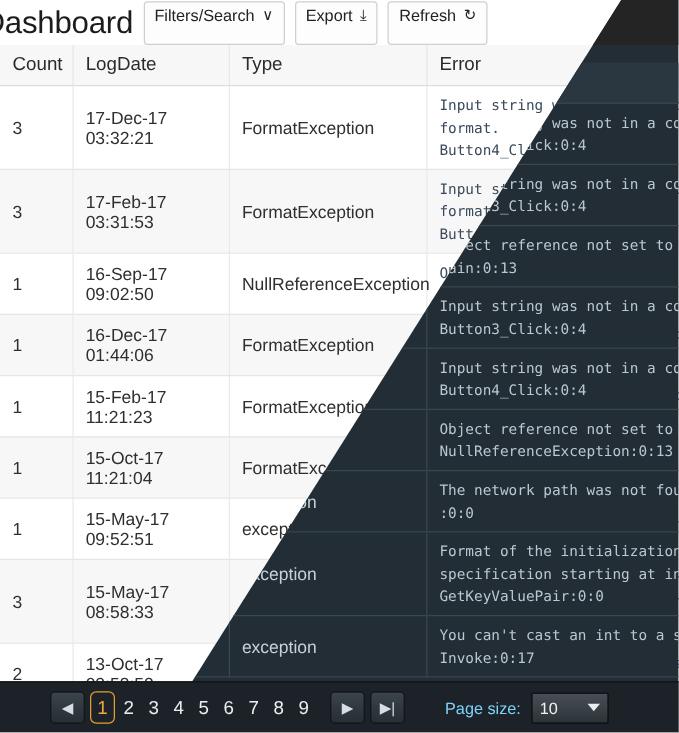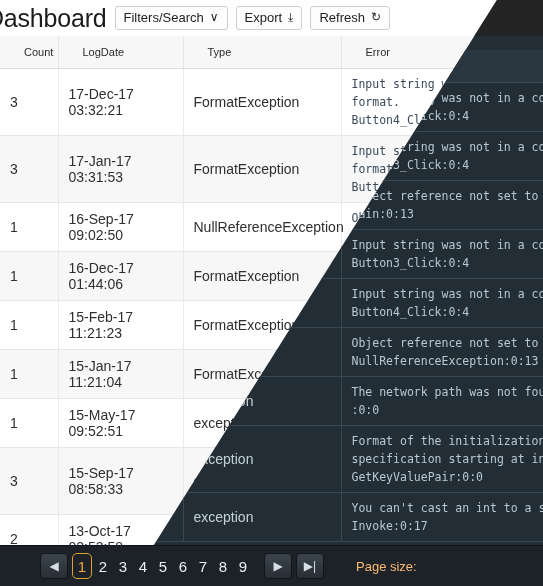--- a/index.html
+++ b/index.html
@@ -15,33 +15,33 @@
   .layer { position: absolute; inset: 0; width: 543px; height: 586px; }
   .toolbar {
     position: absolute; left: 0; top: 0; width: 543px; height: 36px;
     display: flex; align-items: center; gap: 8px; padding-left: 0;
   }
   .page-title {
     font-size: 25px; letter-spacing: -0.2px; white-space: nowrap;
     margin-left: -14px; line-height: 36px;
   }
   .tbtn {
-    font-size: 13px; padding: 3px 8px 4px 8px; border-radius: 3px;
+    font-size: 13px; padding: 3px 8px 15px 8px; border-radius: 3px;
     display: inline-flex; align-items: center; gap: 6px; white-space: nowrap;
     line-height: 15px; cursor: pointer;
   }
   .tbtn .gly { font-size: 12px; }
 
   table.grid { position: absolute; left: 0; top: 36px; width: 543px; border-collapse: collapse; table-layout: fixed; }
   table.grid th, table.grid td { text-align: left; vertical-align: middle; }
   col.c-count { width: 58px; }
   col.c-date  { width: 125px; }
   col.c-type  { width: 158px; }
   col.c-err   { width: 202px; }
-  table.grid th { font-size: 11px; font-weight: normal; height: 32px; padding: 0 24px; margin-left: 16px; }
+  table.grid th { font-size: 15px; font-weight: normal; height: 32px; padding: 0 10px; margin-left: 16px; }
   table.grid td { font-size: 14px; padding: 6px 10px; }
   table.grid td.err { font-family: "DejaVu Sans Mono", monospace; font-size: 11.5px; line-height: 18px; white-space: pre; }
   .rowline { display: block; }
 
   
   .light .toolbar { background: #ffffff; }
   .light .page-title { color: #1c1c1c; }
   .light .tbtn { border: 1px solid #cfcfcf; background: #fdfdfd; color: #222; }
   .light table.grid th { background: #f7f7f7; color: #2b2b2b; border-bottom: 1px solid #dddddd; border-right: 1px solid #e6e6e6; }
   .light table.grid td { color: #2f2f2f; border-bottom: 1px solid #e6e6e6; border-right: 1px solid #eaeaea; }
@@ -81,21 +81,21 @@
     min-width: 18px; height: 26px; padding: 0 4px; margin-right: 2px;
     color: #e9eef2; font-size: 15px;
     display: flex; align-items: center; justify-content: center; cursor: pointer;
   }
   .pgnum.active {
     color: #f0a73a; border: 1px solid #e0a030; border-radius: 5px;
     background: transparent; min-width: 20px;
   }
   .pgsep { width: 10px; }
   .pagesize-wrap { display: flex; align-items: center; gap: 8px; margin-left: 28px; }
-  .pagesize-label { color: #fdba74; font-size: 13px; }
+  .pagesize-label { color: #7dd3fc; font-size: 13px; }
   .pagesize-select {
     width: 62px; height: 25px; background: linear-gradient(#474f56, #2c3338);
     border: 1px solid #0d1114; border-radius: 2px;
     color: #eef2f5; font-size: 13px;
     display: flex; align-items: center; justify-content: space-between;
     padding: 0 6px; cursor: pointer;
   }
   .caret { border-left: 5px solid transparent; border-right: 5px solid transparent; border-top: 6px solid #e8edf1; }
 </style>
 </head>
@@ -137,21 +137,21 @@
       </thead>
       <tbody>
           <tr class="norm">
             <td>3</td>
             <td>17-Dec-17 03:32:21</td>
             <td>FormatException</td>
             <td class="err"><span class="rowline">Input string was not in a correct</span><span class="rowline">format.</span><span class="rowline">Button4_Click:0:4</span></td>
           </tr>
           <tr class="alt">
             <td>3</td>
-            <td>17-Jan-17 03:31:53</td>
+            <td>17-Feb-17 03:31:53</td>
             <td>FormatException</td>
             <td class="err"><span class="rowline">Input string was not in a correct</span><span class="rowline">format.</span><span class="rowline">Button3_Click:0:4</span></td>
           </tr>
           <tr class="norm">
             <td>1</td>
             <td>16-Sep-17 09:02:50</td>
             <td>NullReferenceException</td>
             <td class="err"><span class="rowline">Object reference not set to an</span><span class="rowline">Main:0:13</span></td>
           </tr>
           <tr class="alt">
@@ -161,33 +161,33 @@
             <td class="err"><span class="rowline">Input string was not in a correct</span><span class="rowline">Button3_Click:0:4</span></td>
           </tr>
           <tr class="norm">
             <td>1</td>
             <td>15-Feb-17 11:21:23</td>
             <td>FormatException</td>
             <td class="err"><span class="rowline">Input string was not in a correct</span><span class="rowline">Button4_Click:0:4</span></td>
           </tr>
           <tr class="alt">
             <td>1</td>
-            <td>15-Jan-17 11:21:04</td>
+            <td>15-Oct-17 11:21:04</td>
             <td>FormatException</td>
             <td class="err"><span class="rowline">Object reference not set to an</span><span class="rowline">NullReferenceException:0:13</span></td>
           </tr>
           <tr class="norm">
             <td>1</td>
             <td>15-May-17 09:52:51</td>
             <td>exception</td>
             <td class="err"><span class="rowline">The network path was not found</span><span class="rowline">:0:0</span></td>
           </tr>
           <tr class="alt">
             <td>3</td>
-            <td>15-Sep-17 08:58:33</td>
+            <td>15-May-17 08:58:33</td>
             <td>exception</td>
             <td class="err"><span class="rowline">Format of the initialization</span><span class="rowline">specification starting at index</span><span class="rowline">GetKeyValuePair:0:0</span></td>
           </tr>
           <tr class="norm">
             <td>2</td>
             <td>13-Oct-17 02:53:58</td>
             <td>exception</td>
             <td class="err"><span class="rowline">You can't cast an int to a string</span><span class="rowline">Invoke:0:17</span></td>
           </tr>
           <tr class="alt">
@@ -302,16 +302,20 @@
         <div class="pgnum">6</div>
         <div class="pgnum">7</div>
         <div class="pgnum">8</div>
         <div class="pgnum">9</div>
       </div>
     <div class="pgsep"></div>
     <div class="pgbtn">▶</div>
     <div class="pgbtn">▶|</div>
     <div class="pagesize-wrap">
       <span class="pagesize-label">Page size:</span>
+      <div class="pagesize-select">
+        <span>10</span>
+        <span class="caret"></span>
+      </div>
     </div>
   </div>
 
 </div>
 
 </body></html>

